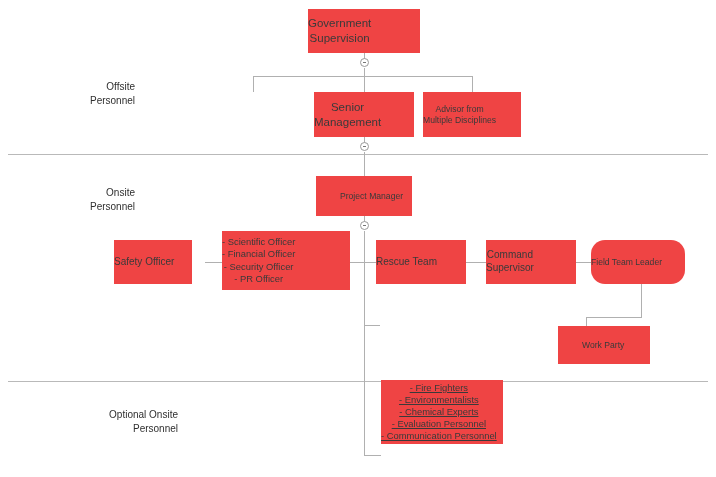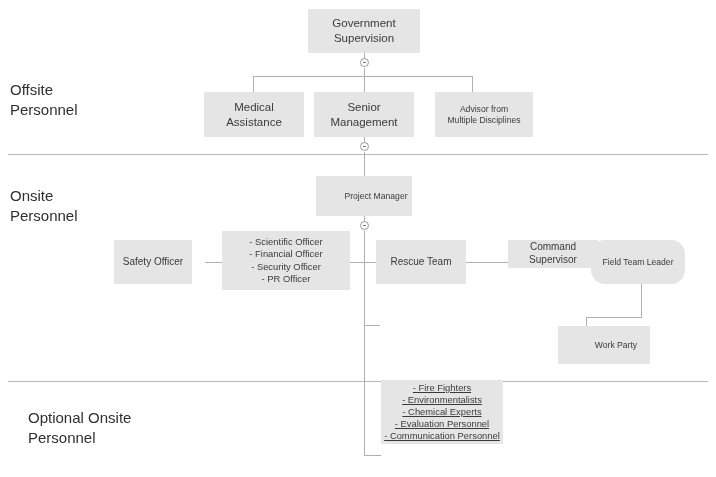--- a/index.html
+++ b/index.html
@@ -12,44 +12,44 @@
   }
   #canvas {
     position: relative;
     width: 716px;
     height: 477px;
     background: #ffffff;
     overflow: hidden;
   }
   .node {
     position: absolute;
-    background: #e5e5e5;
+    background: #ef4444;
     color: #3a3a3a;
     display: flex;
     align-items: center;
-    justify-content: center;
+    justify-content: flex-start;
     text-align: center;
     line-height: 1.28;
     box-sizing: border-box;
     z-index: 3;
   }
   .node .nlabel {
     display: block;
     white-space: pre-line;
   }
   .fs-lg  { font-size: 11.5px; }
   .fs-md  { font-size: 10px; }
   .fs-sm  { font-size: 8.6px; }
   .fs-list { font-size: 9.4px; }
 
   .band-label {
     position: absolute;
     color: #2f2f2f;
-    font-size: 15px;
-    text-align: left;
+    font-size: 10px;
+    text-align: right;
     line-height: 1.35;
     white-space: pre-line;
     z-index: 3;
   }
 
   .divider {
     position: absolute;
     height: 0;
     border-top: 1.6px solid #b9b9b9;
     z-index: 1;
@@ -124,31 +124,27 @@
 
   <div class="toggle" style="left:360px; top:58px;"></div>
   <div class="toggle" style="left:360px; top:142px;"></div>
   <div class="toggle" style="left:360px; top:221px;"></div>
 
   <div class="node fs-lg" style="left:308px; top:9px; width:112px; height:44px;">
     <span class="nlabel">Government
 Supervision</span>
   </div>
 
-  <div class="node fs-lg" style="left:204px; top:92px; width:100px; height:45px;">
-    <span class="nlabel">Medical
-Assistance</span>
-  </div>
 
   <div class="node fs-lg" style="left:314px; top:92px; width:100px; height:45px;">
     <span class="nlabel">Senior
 Management</span>
   </div>
 
-  <div class="node fs-sm" style="left:423px; top:92px; width:98px; height:45px;margin-left:12px;">
+  <div class="node fs-sm" style="left:423px; top:92px; width:98px; height:45px;">
     <span class="nlabel">Advisor from
 Multiple Disciplines</span>
   </div>
 
   <div class="node fs-sm" style="left:316px; top:176px; width:96px; height:40px;padding-left:24px;">
     <span class="nlabel">Project Manager</span>
   </div>
 
   <div class="node fs-md" style="left:114px; top:240px; width:78px; height:44px;">
     <span class="nlabel">Safety Officer</span>
@@ -158,21 +154,21 @@
     <span class="nlabel">Rescue Team</span>
   </div>
 
   <div class="node fs-list" style="left:222px; top:231px; width:128px; height:59px;">
     <span class="nlabel">- Scientific Officer
 - Financial Officer
 - Security Officer
 - PR Officer</span>
   </div>
 
-  <div class="node fs-md" style="left:508px; top:240px; width:90px; height:28px;">
+  <div class="node fs-md" style="left:486px; top:240px; width:90px; height:44px;">
     <span class="nlabel">Command
 Supervisor</span>
   </div>
 
   <div class="node fs-sm" style="left:591px; top:240px; width:94px; height:44px;border-radius:14px;">
     <span class="nlabel">Field Team Leader</span>
   </div>
 
 
   <div class="node fs-sm" style="left:558px; top:326px; width:92px; height:38px;padding-left:24px;">

